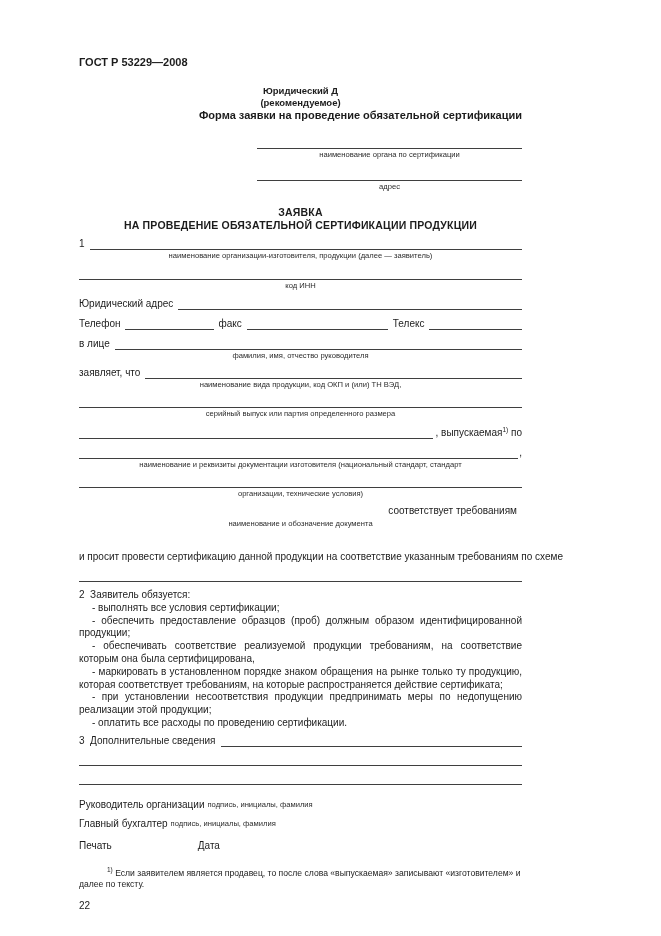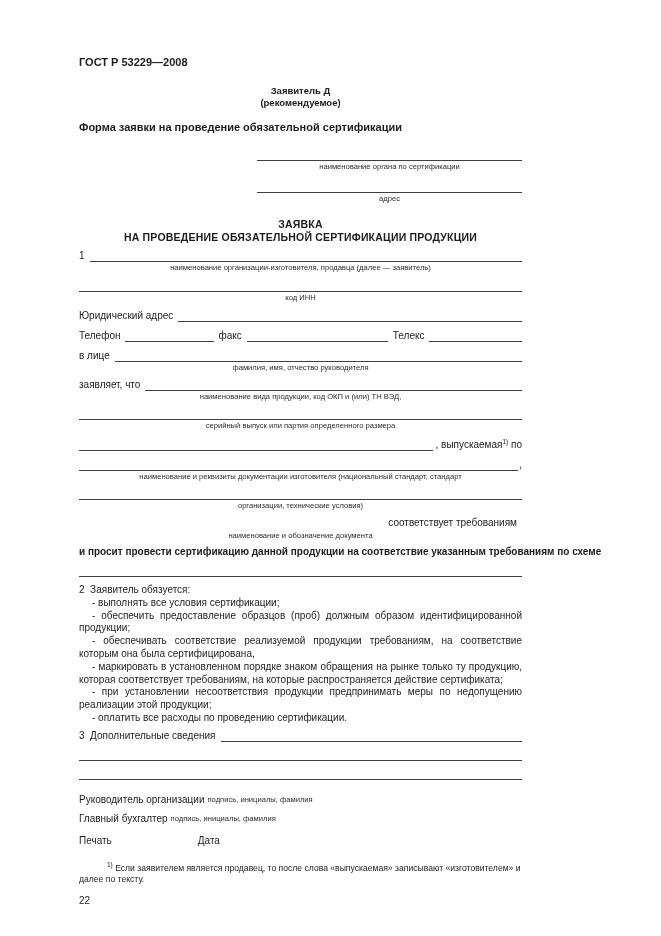--- a/index.html
+++ b/index.html
@@ -6,21 +6,21 @@
   html,body { background:#ffffff; }
   .page {
     width:566px; height:936px; background:#fff;
     font-family:"Liberation Sans", sans-serif;
     color:#1c1c1c; font-size:10px; line-height:1.25;
     padding:56px 44px 0 79px; position:relative;
   }
   .gost-header { font-size:11px; font-weight:bold; }
   .appendix { margin-top:15px; font-size:9.5px; font-weight:bold; text-align:center; }
   .appendix-sub { font-size:9.5px; font-weight:bold; text-align:center; }
-  .form-title { margin-top:12px; font-size:11px; font-weight:bold; text-align:left; }
+  .form-title { font-size:11px; font-weight:bold; text-align:right; }
   .org-block { margin-top:14px; margin-left:auto; width:265px; }
   .blank-line { border-bottom:1px solid #3f3f3f; height:13px; }
   .cap { font-size:7.6px; text-align:center; color:#2b2b2b; padding-top:1px; }
   .app-title { margin-top:15px; font-size:10.5px; font-weight:bold; text-align:center; letter-spacing:.2px; }
   .app-title2 { font-size:10.5px; font-weight:bold; text-align:center; letter-spacing:.2px; }
   .row { display:flex; align-items:flex-end; margin-top:7px; }
   .row .lbl { white-space:nowrap; padding-right:5px; line-height:13px; }
   .row .lbl-tail { white-space:nowrap; padding-left:3px; line-height:13px; }
   .fill { flex:1; border-bottom:1px solid #3f3f3f; height:12px; }
   .w-phone { flex:1.0; } .w-fax { flex:1.6; } .w-telex { flex:1.05; }
@@ -36,40 +36,40 @@
   .footnote { margin-top:16px; font-size:8.6px; line-height:1.3; text-indent:28px; }
   .page-num { margin-top:9px; font-size:10px; }
 </style>
 </head>
 <body>
 
 <div class="page">
 
   <div class="gost-header">ГОСТ Р 53229—2008</div>
 
-  <div class="appendix">Заявитель Д</div>
+  <div class="appendix">Юридический Д</div>
   <div class="appendix-sub">(рекомендуемое)</div>
 
   <div class="form-title">Форма заявки на проведение обязательной сертификации</div>
 
   <div class="org-block">
     <div class="blank-line"></div>
     <div class="cap">наименование органа по сертификации</div>
     <div class="blank-line" style="margin-top:8px;"></div>
     <div class="cap">адрес</div>
   </div>
 
   <div class="app-title">ЗАЯВКА</div>
   <div class="app-title2">НА ПРОВЕДЕНИЕ ОБЯЗАТЕЛЬНОЙ СЕРТИФИКАЦИИ ПРОДУКЦИИ</div>
 
   <div class="row" style="margin-top:5px;">
     <span class="lbl">1</span>
     <span class="fill"></span>
   </div>
-  <div class="cap">наименование организации-изготовителя, продавца (далее — заявитель)</div>
+  <div class="cap">наименование организации-изготовителя, продукции (далее — заявитель)</div>
 
   <div class="row">
     <span class="fill"></span>
   </div>
   <div class="cap">код ИНН</div>
 
   <div class="row">
     <span class="lbl">Юридический адрес</span>
     <span class="fill"></span>
   </div>
@@ -115,21 +115,21 @@
     <span class="fill"></span>
   </div>
   <div class="cap">организации, технические условия)</div>
 
   <div class="row" style="margin-top:5px;flex-direction:column;">
     <span class="lbl">соответствует требованиям</span>
     <span class="fill"></span>
   </div>
   <div class="cap">наименование и обозначение документа</div>
 
-  <div class="row" style="margin-top:5px;font-weight:bold;">
+  <div class="row" style="margin-top:22px;">
     <span class="lbl">и просит провести сертификацию данной продукции на соответствие указанным требованиям по схеме</span>
     <span class="fill"></span>
   </div>
 
   <div class="row">
     <span class="fill"></span>
   </div>
 
   <div class="sec-head">2&nbsp; Заявитель обязуется:</div>
   <div class="sec-item">- выполнять все условия сертификации;</div>

